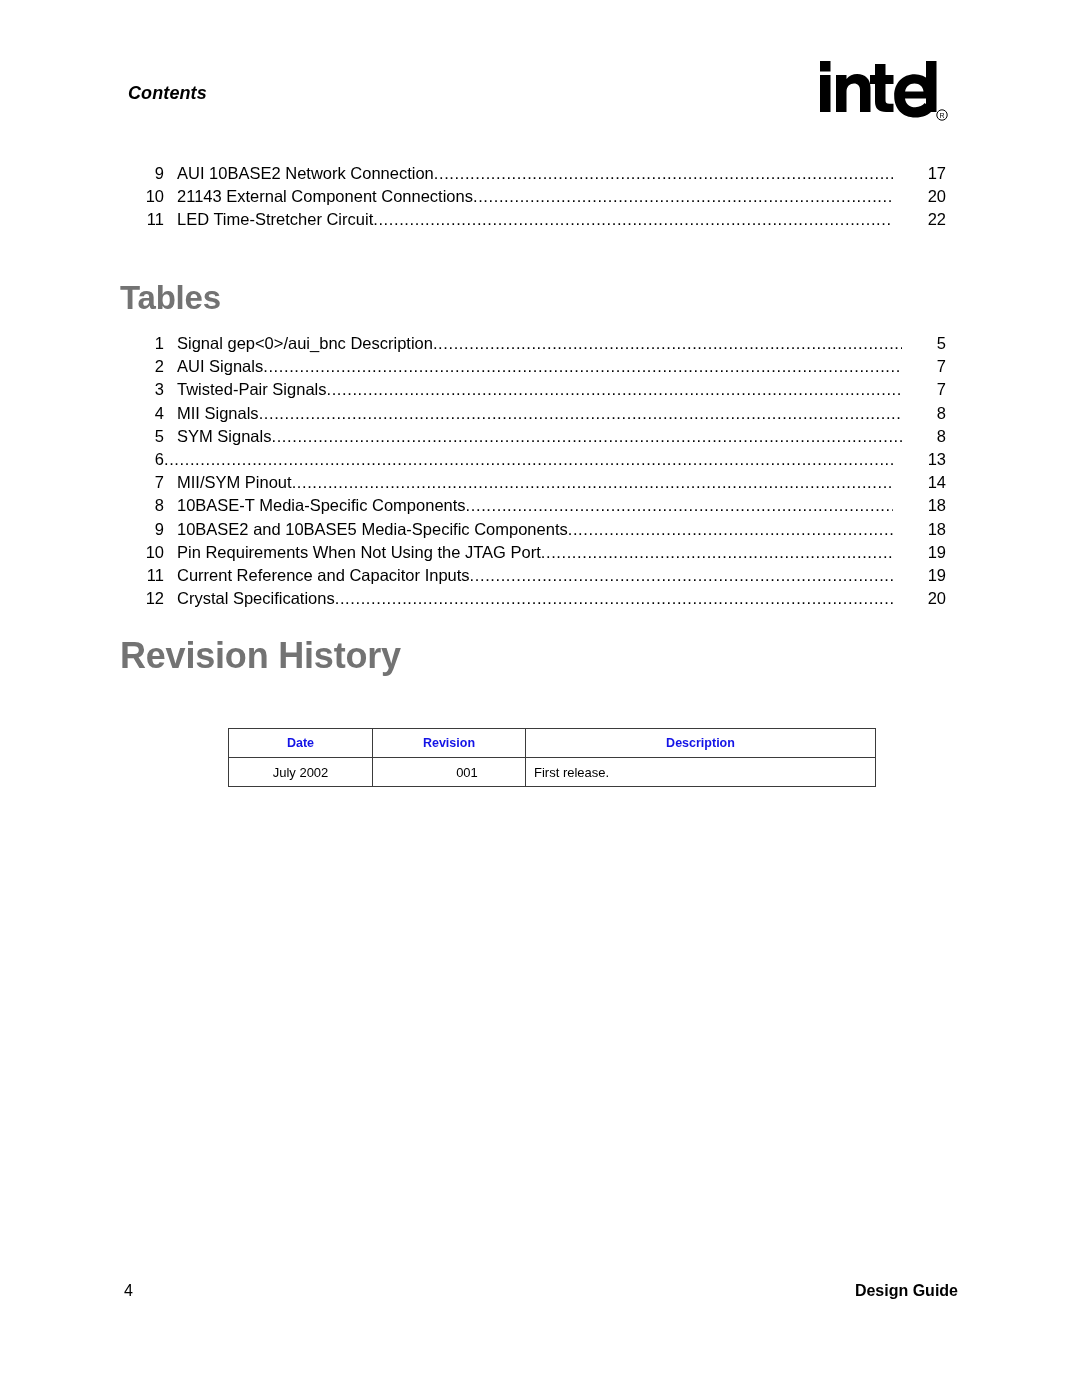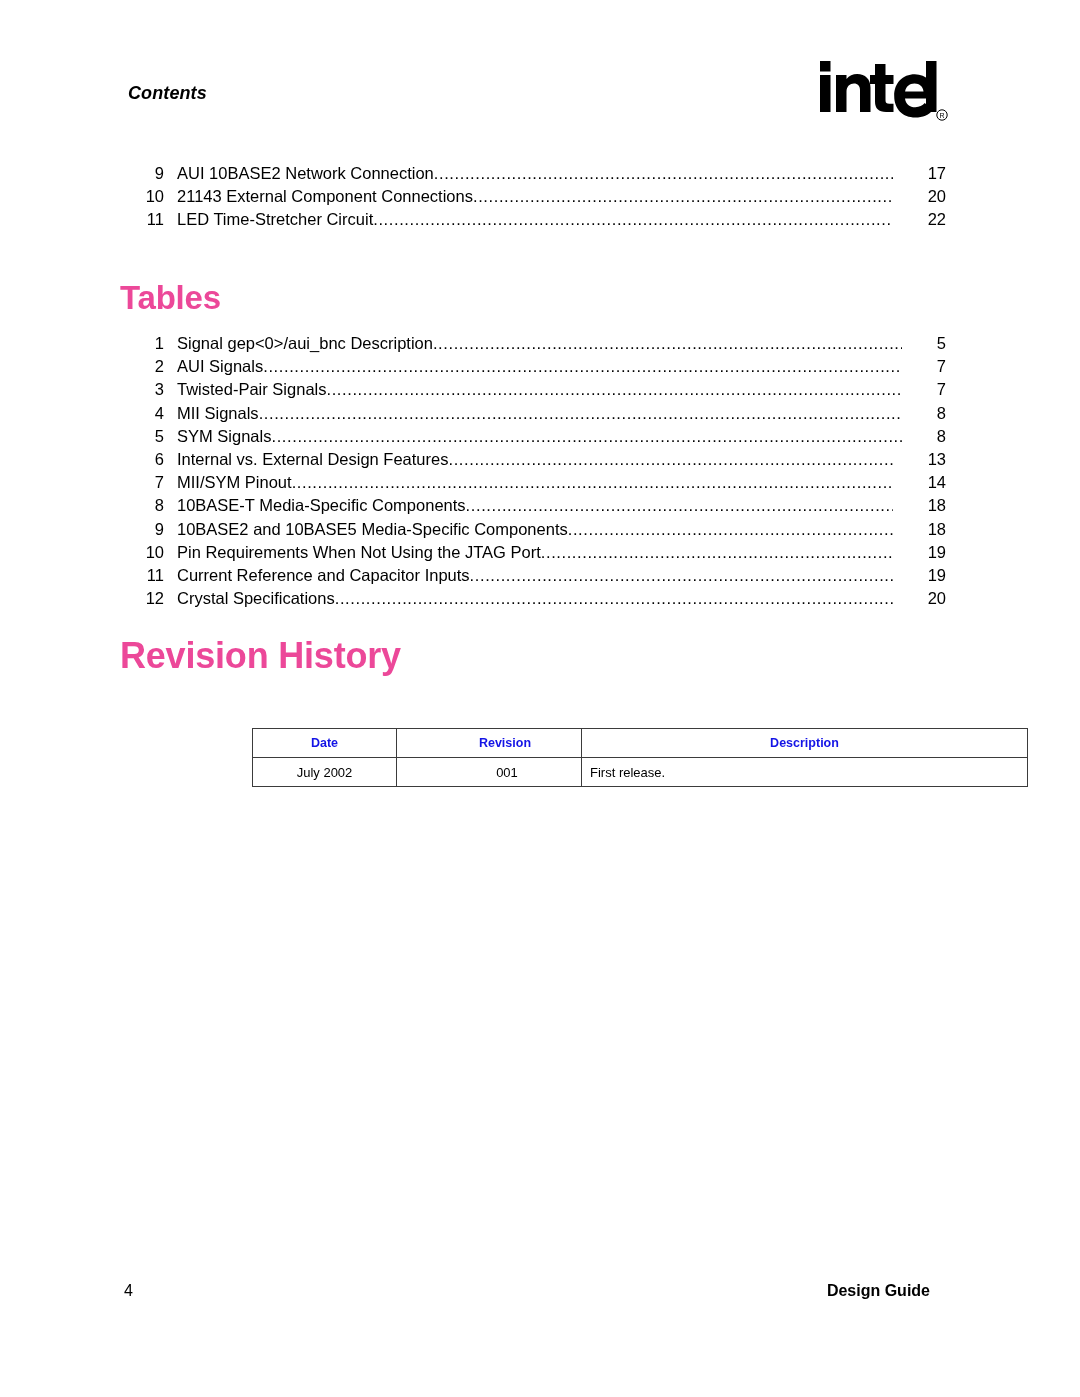--- a/index.html
+++ b/index.html
@@ -92,72 +92,72 @@
     padding-left: 0px;
     margin-left: 35px;
   }
 
   
   .section-heading {
     position: absolute;
     left: 120px;
     font-weight: bold;
     line-height: 1;
-    color: #ec4899;
+    color: #737373;
   }
   #heading-tables {
     top: 281px;
     font-size: 33px;
     letter-spacing: -0.2px;
   }
   #heading-revision-history {
     top: 638px;
     font-size: 36px;
     letter-spacing: -0.2px;
   }
 
   
   .rev-table {
     position: absolute;
-    left: 252px;
+    left: 228px;
     top: 728px;
-    width: 776px;
+    width: 648px;
     border-collapse: collapse;
     table-layout: fixed;
   }
   .rev-table td, .rev-table th {
     border: 1px solid #3b3b3b;
     font-size: 13px;
     padding: 0;
     height: 28px;
     vertical-align: middle;
   }
   .rev-table th {
     color: #1414E6;
     font-weight: bold;
     text-align: center;
     font-size: 12.5px;
   }
   .rev-table td.c-date     { text-align: center; width: 143px; }
   .rev-table td.c-revision { text-align: center; width: 152px; padding-left: 36px; }
   .rev-table td.c-desc     { text-align: left; padding-left: 8px; }
   .rev-table th.c-date     { width: 143px; }
-  .rev-table th.c-revision { width: 152px; padding-left: 32px; }
+  .rev-table th.c-revision { width: 152px; }
 
   
   .footer-page-number {
     position: absolute;
     left: 124px;
     top: 1283px;
     font-size: 16px;
     line-height: 1;
   }
   .footer-doc-title {
     position: absolute;
-    right: 150px;
+    right: 122px;
     top: 1283px;
     font-size: 16px;
     font-weight: bold;
     line-height: 1;
   }
 </style>
 </head>
 <body>
 
 <div class="page">
@@ -237,21 +237,20 @@
         <span class="toc-page">8</span>
       </div>
       <div class="toc-row">
         <span class="toc-num">5</span>
         <span class="toc-title">SYM Signals</span>
         <span class="toc-leader"></span>
         <span class="toc-page">8</span>
       </div>
       <div class="toc-row">
         <span class="toc-num">6</span>
-        <span class="toc-title"> Internal vs. External Design Features </span>
         <span class="toc-leader"></span>
         <span class="toc-page">13</span>
       </div>
       <div class="toc-row">
         <span class="toc-num">7</span>
         <span class="toc-title">MII/SYM Pinout</span>
         <span class="toc-leader"></span>
         <span class="toc-page">14</span>
       </div>
       <div class="toc-row">

